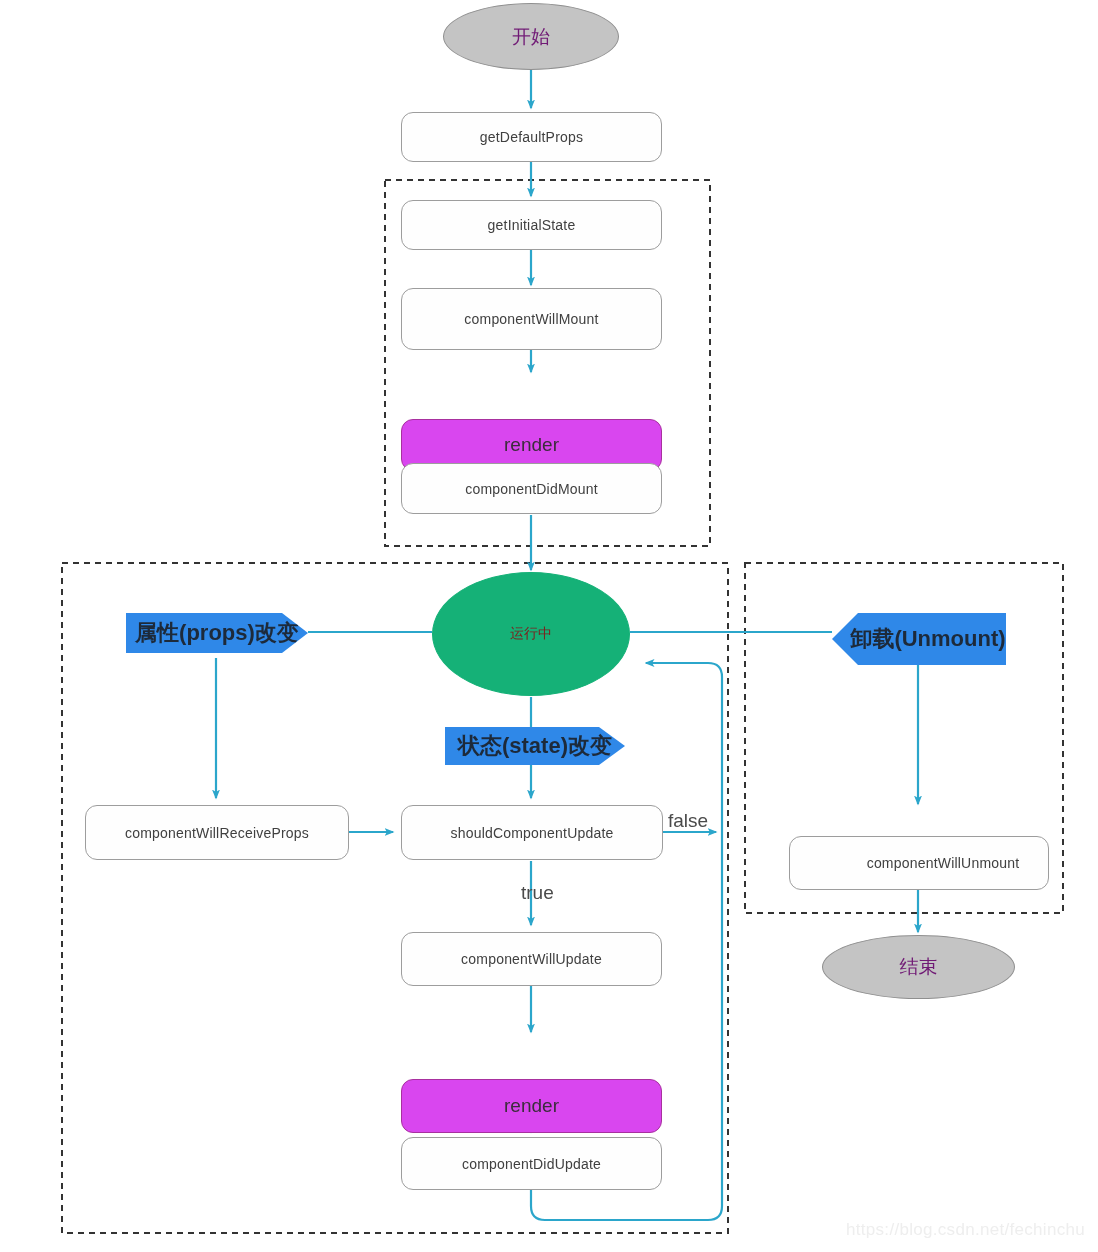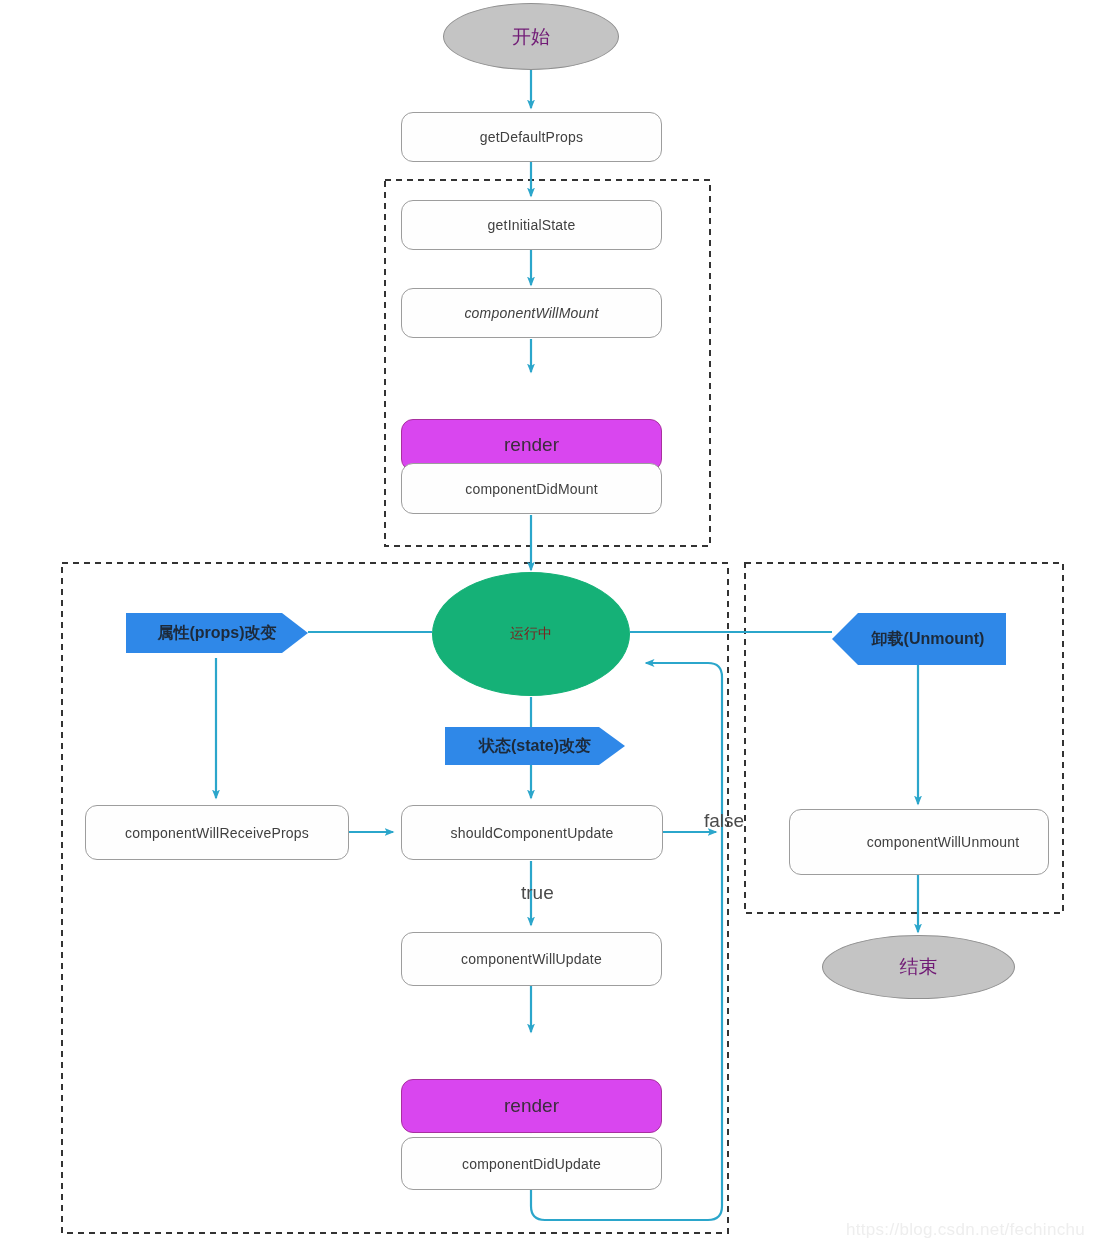--- a/index.html
+++ b/index.html
@@ -20,21 +20,21 @@
 
   
   .term{background:#c4c4c4;border:1.6px solid #8f8f8f;border-radius:50%;
         color:#701a75;font-size:19px;}
 
   
   .running{background:#15b177;border:1.6px solid #15b177;border-radius:50%;
            color:#7f1d1d;font-size:14px;}
 
   
-  .chev{background:#2f88e8;color:#1d2a3a;font-size:16px;font-weight:700;
+  .chev{background:#2f88e8;color:#1d2a3a;font-size:22px;font-weight:700;
         display:flex;align-items:center;justify-content:center;}
   .chev.right{clip-path:polygon(0 0, calc(100% - 26px) 0, 100% 50%, calc(100% - 26px) 100%, 0 100%);}
   .chev.left{clip-path:polygon(26px 0, 100% 0, 100% 100%, 26px 100%, 0 50%);padding-left:18px;}
 
   .elabel{position:absolute;color:#4a4a4a;font-size:19px;}
 
   .watermark{position:absolute;color:#eeeeee;font-size:17px;letter-spacing:.3px;}
 </style>
 </head>
 <body>
@@ -101,21 +101,21 @@
   </div>
 
   <div class="node proc" style="left:401px;top:112px;width:261px;height:50px;">
     <span>getDefaultProps</span>
   </div>
 
   <div class="node proc" style="left:401px;top:200px;width:261px;height:50px;">
     <span>getInitialState</span>
   </div>
 
-  <div class="node proc" style="left:401px;top:288px;width:261px;height:50px;font-style:italic;">
+  <div class="node proc" style="left:401px;top:288px;width:261px;height:62px;">
     <span>componentWillMount</span>
   </div>
 
   <div class="node render" style="left:401px;top:375px;width:261px;height:52px;">
     <span>render</span>
   </div>
 
   <div class="node proc" style="left:401px;top:463px;width:261px;height:51px;">
     <span>componentDidMount</span>
   </div>
@@ -149,26 +149,26 @@
   </div>
 
   <div class="node render" style="left:401px;top:1035px;width:261px;height:54px;">
     <span>render</span>
   </div>
 
   <div class="node proc" style="left:401px;top:1137px;width:261px;height:53px;">
     <span>componentDidUpdate</span>
   </div>
 
-  <div class="node proc" style="left:789px;top:809px;width:260px;height:66px;padding-left:48px;">
+  <div class="node proc" style="left:789px;top:836px;width:260px;height:54px;padding-left:48px;">
     <span>componentWillUnmount</span>
   </div>
 
   <div class="node term" style="left:822px;top:935px;width:193px;height:64px;">
     <span>结束</span>
   </div>
 
-  <div class="elabel" style="left:668px;top:810px;margin-left:36px;">false</div>
+  <div class="elabel" style="left:668px;top:810px;">false</div>
   <div class="elabel" style="left:513px;top:882px;margin-left:8px;">true</div>
 
   <div class="watermark" style="left:846px;top:1220px;">https://blog.csdn.net/fechinchu</div>
 
 </div>
 
 </body></html>

